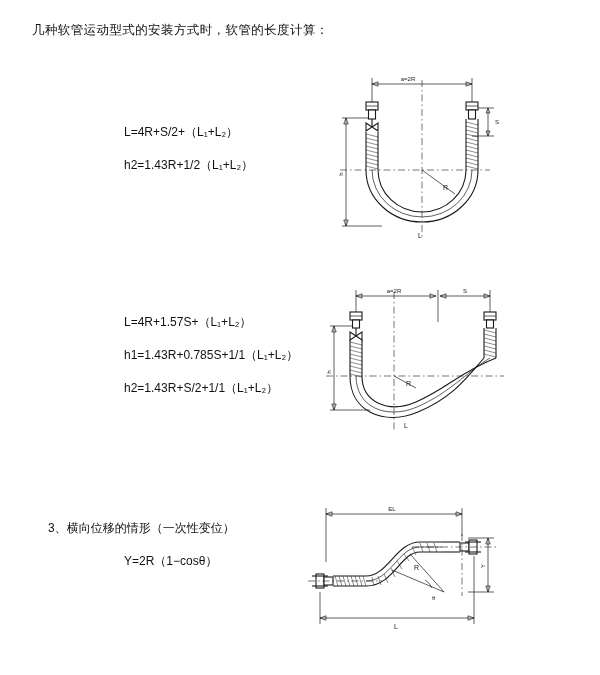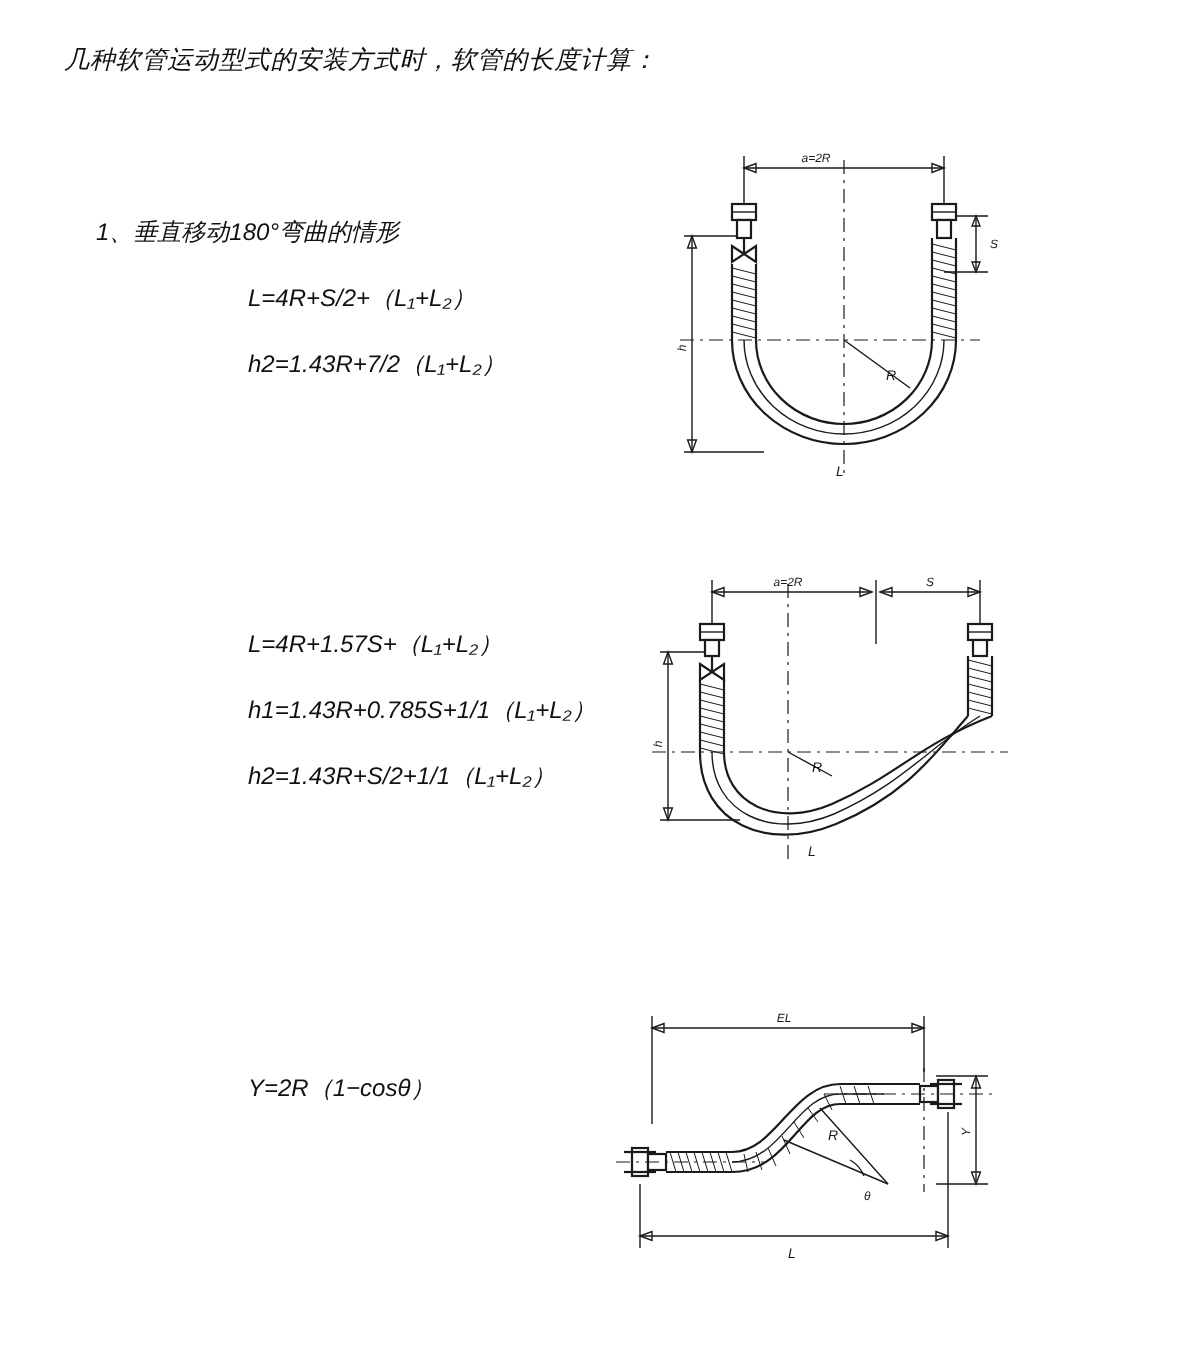--- a/index.html
+++ b/index.html
@@ -12,21 +12,20 @@
     background: #ffffff;
     font-family: "Liberation Sans", sans-serif;
     color: #1a1a1a;
     position: relative;
     overflow: hidden;
   }
   .page {
     position: relative;
     width: 524px;
     height: 675px;
-    font-style: italic;
   }
   .heading {
     position: absolute;
     left: 32px;
     top: 22px;
     font-size: 12.5px;
     letter-spacing: 0.4px;
     color: #111;
     white-space: nowrap;
   }
@@ -80,23 +79,22 @@
 </style>
 </head>
 <body>
 
 <div class="page">
 
   <div class="heading">几种软管运动型式的安装方式时，软管的长度计算：</div>
 
   <div class="case case-1">
     <div class="case-text">
-      <div class="case-title">1、垂直移动180°弯曲的情形</div>
       <div class="formula">L=4R+S/2+（L₁+L₂）</div>
-      <div class="formula">h2=1.43R+7/2（L₁+L₂）</div>
+      <div class="formula">h2=1.43R+1/2（L₁+L₂）</div>
     </div>
 
     <div class="fig fig-1">
       <svg width="190" height="190" viewBox="0 0 190 190">
 
         <line class="ln thin" x1="60" y1="18" x2="160" y2="18"></line>
         <path class="ln thin" d="M60 18 l6 -2.2 v4.4 z" fill="#1a1a1a"></path>
         <path class="ln thin" d="M160 18 l-6 -2.2 v4.4 z" fill="#1a1a1a"></path>
         <text class="txt" x="96" y="15" text-anchor="middle">a=2R</text>
 
@@ -252,20 +250,21 @@
         <line class="ln thin" x1="84" y1="96" x2="106" y2="108"></line>
         <text class="txt7" x="96" y="106">R</text>
 
         <text class="txt7" x="96" y="148" text-anchor="middle">L</text>
       </svg>
     </div>
   </div>
 
   <div class="case case-3">
     <div class="case-text">
+      <div class="case-title">3、横向位移的情形（一次性变位）</div>
       <div class="formula">Y=2R（1−cosθ）</div>
     </div>
 
     <div class="fig fig-3">
       <svg width="215" height="145" viewBox="0 0 215 145">
 
         <line class="ln thin" x1="34" y1="18" x2="170" y2="18"></line>
         <path class="ln thin" d="M34 18 l6 -2.2 v4.4 z" fill="#1a1a1a"></path>
         <path class="ln thin" d="M170 18 l-6 -2.2 v4.4 z" fill="#1a1a1a"></path>
         <text class="txt" x="100" y="15" text-anchor="middle">EL</text>

